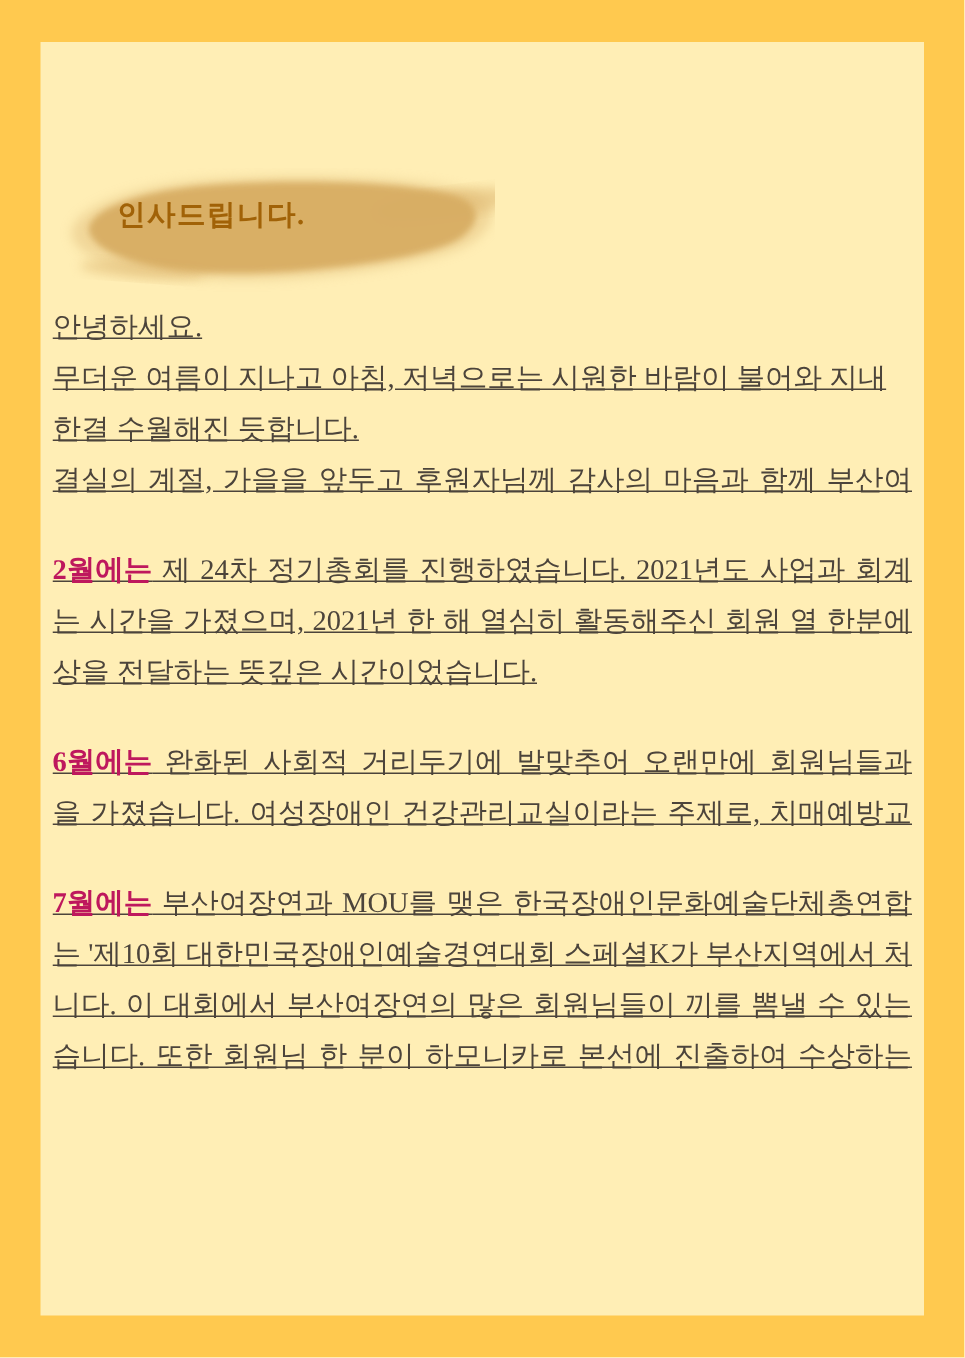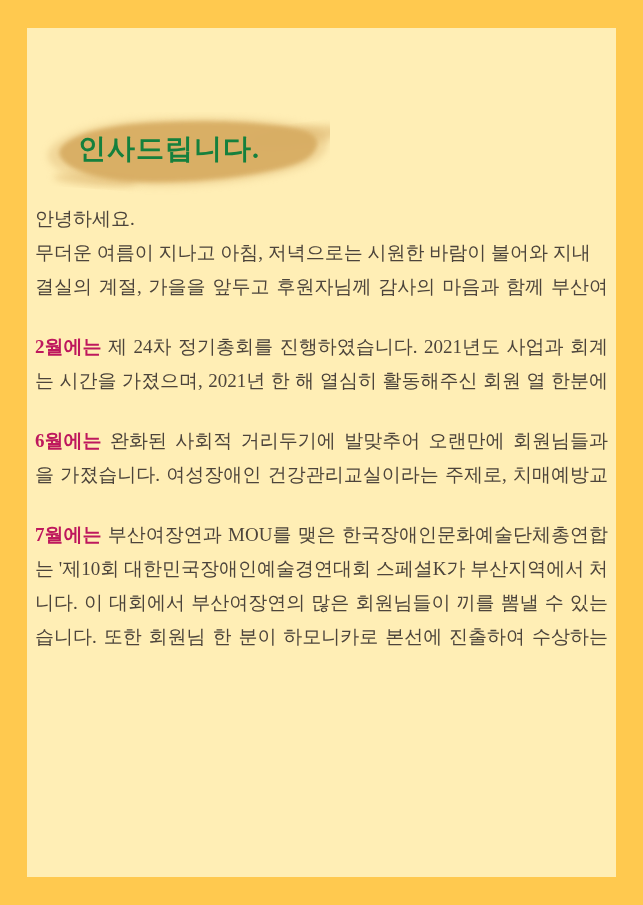--- a/index.html
+++ b/index.html
@@ -22,39 +22,40 @@
   .title-wrap {
     position: absolute;
     left: 13px; top: 84px;   
     width: 290px; height: 84px;
   }
   .title-wrap svg { position: absolute; left: 0; top: 0; }
   .page-title {
     position: absolute;
     left: 38px; top: 18px;
     margin: 0;
-    font-size: 28px;
+    font-size: 19px;
     font-weight: 700;
     letter-spacing: 1px;
-    color: #15803d;
+    color: #a16207;
   }
   .text-col {
     position: absolute;
     left: 8px; top: 174px;   
     width: 573px;
     color: #4c443b;
     font-size: 19px;
   }
   .para { margin: 0 0 26px 0; padding: 0; }
   .line {
     display: block;
     height: 34px;
     line-height: 34px;
     overflow: hidden;
     text-align: left;
+    text-decoration: underline;
   }
   .line.stretch {
     text-align: justify;
     text-align-last: justify;
   }
   .mlabel { font-weight: 700; color: #be185d; }
 </style>
 </head>
 <body>
 
@@ -77,26 +78,28 @@
         <path d="M20,44 C14,30 50,16 94,12 C152,7 230,9 262,18 C280,23 282,35 268,46 C250,60 164,72 104,70 C60,69 26,58 20,44 Z" fill="#d8ad64" opacity="0.95" filter="url(#b2)"></path>
       </svg>
       <h1 class="page-title">인사드립니다.</h1>
     </div>
 
     <div class="text-col">
 
       <p class="para">
         <span class="line">안녕하세요.</span>
         <span class="line">무더운 여름이 지나고 아침, 저녁으로는 시원한 바람이 불어와 지내기가</span>
+        <span class="line">한결 수월해진 듯합니다.</span>
         <span class="line stretch">결실의 계절, 가을을 앞두고 후원자님께 감사의 마음과 함께 부산여성장애인연대</span>
       </p>
 
       <p class="para">
         <span class="line stretch"><b class="mlabel">2월에는</b><span> 제 24차 정기총회를 진행하였습니다. 2021년도 사업과 회계를 마무리하</span></span>
         <span class="line stretch">는 시간을 가졌으며, 2021년 한 해 열심히 활동해주신 회원 열 한분에게는 모범</span>
+        <span class="line">상을 전달하는 뜻깊은 시간이었습니다.</span>
       </p>
 
       <p class="para">
         <span class="line stretch"><b class="mlabel">6월에는</b><span> 완화된 사회적 거리두기에 발맞추어 오랜만에 회원님들과 만나는 시간</span></span>
         <span class="line stretch">을 가졌습니다. 여성장애인 건강관리교실이라는 주제로, 치매예방교육과 치매 관</span>
       </p>
 
       <p class="para">
         <span class="line stretch"><b class="mlabel">7월에는</b><span> 부산여장연과 MOU를 맺은 한국장애인문화예술단체총연합회가 진행하</span></span>
         <span class="line stretch">는 '제10회 대한민국장애인예술경연대회 스페셜K가 부산지역에서 처음 열렸습</span>

